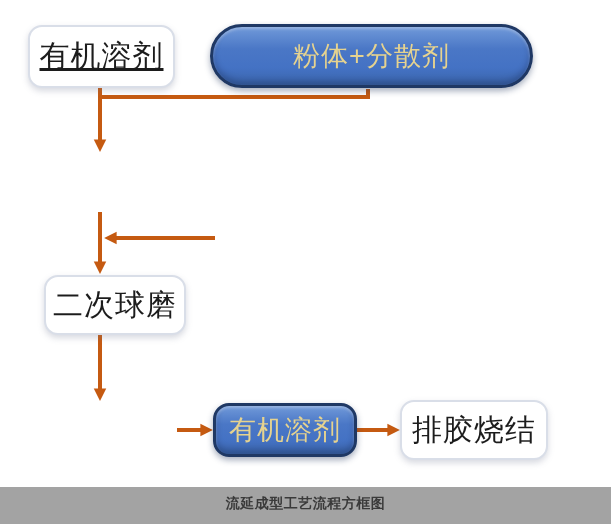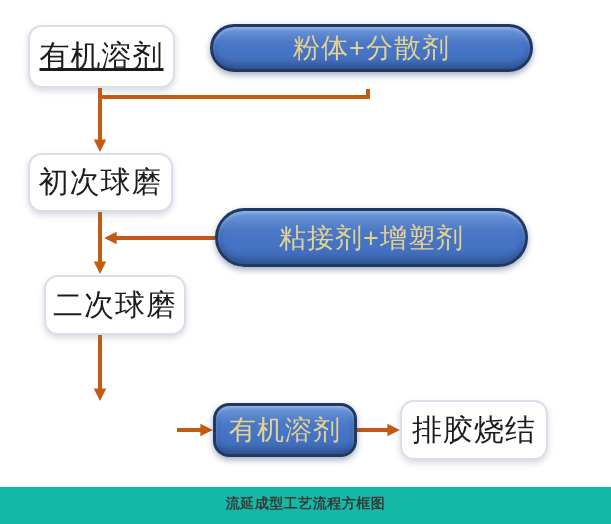--- a/index.html
+++ b/index.html
@@ -42,33 +42,33 @@
     box-shadow: 0 3px 6px rgba(30,50,90,0.40),
                 inset 0 2px 3px rgba(255,255,255,0.30),
                 inset 0 -4px 6px rgba(0,10,40,0.25);
     color: #e6d38f;
     font-size: 27px;
     letter-spacing: 1px;
   }
   .pill.small { border-radius: 16px; font-size: 27px; }
 
   .n-organic   { left: 28px;  top: 25px;  width: 147px; height: 63px; text-decoration: underline; }
-  .n-powder    { left: 210px; top: 24px;  width: 323px; height: 48px; }
+  .n-powder    { left: 210px; top: 24px;  width: 323px; height: 64px; }
   .n-mill1     { left: 28px;  top: 153px; width: 145px; height: 59px; }
   .n-binder    { left: 215px; top: 208px; width: 313px; height: 59px; }
   .n-mill2     { left: 44px;  top: 275px; width: 142px; height: 60px; }
   .n-defoam    { left: 28px;  top: 402px; width: 149px; height: 56px; }
   .n-casting   { left: 213px; top: 403px; width: 144px; height: 54px; }
   .n-sinter    { left: 400px; top: 400px; width: 148px; height: 60px; }
 
   .caption-bar {
     position: absolute;
     left: 0; top: 487px;
     width: 611px; height: 37px;
-    background: #14b8a6;
+    background: #a3a3a3;
     display: flex;
     align-items: flex-start;
     justify-content: center;
   }
   .caption-text {
     margin-top: 8px;
     font-size: 14px;
     font-weight: 700;
     color: #3a3a3a;
     letter-spacing: 0.5px;
@@ -97,27 +97,21 @@
   </svg>
 
   <div class="node wbox n-organic">
     <span>有机溶剂</span>
   </div>
 
   <div class="node pill n-powder">
     <span>粉体+分散剂</span>
   </div>
 
-  <div class="node wbox n-mill1">
-    <span>初次球磨</span>
-  </div>
 
-  <div class="node pill n-binder">
-    <span>粘接剂+增塑剂</span>
-  </div>
 
   <div class="node wbox n-mill2">
     <span>二次球磨</span>
   </div>
 
 
   <div class="node pill small n-casting">
     <span>有机溶剂</span>
   </div>
 

